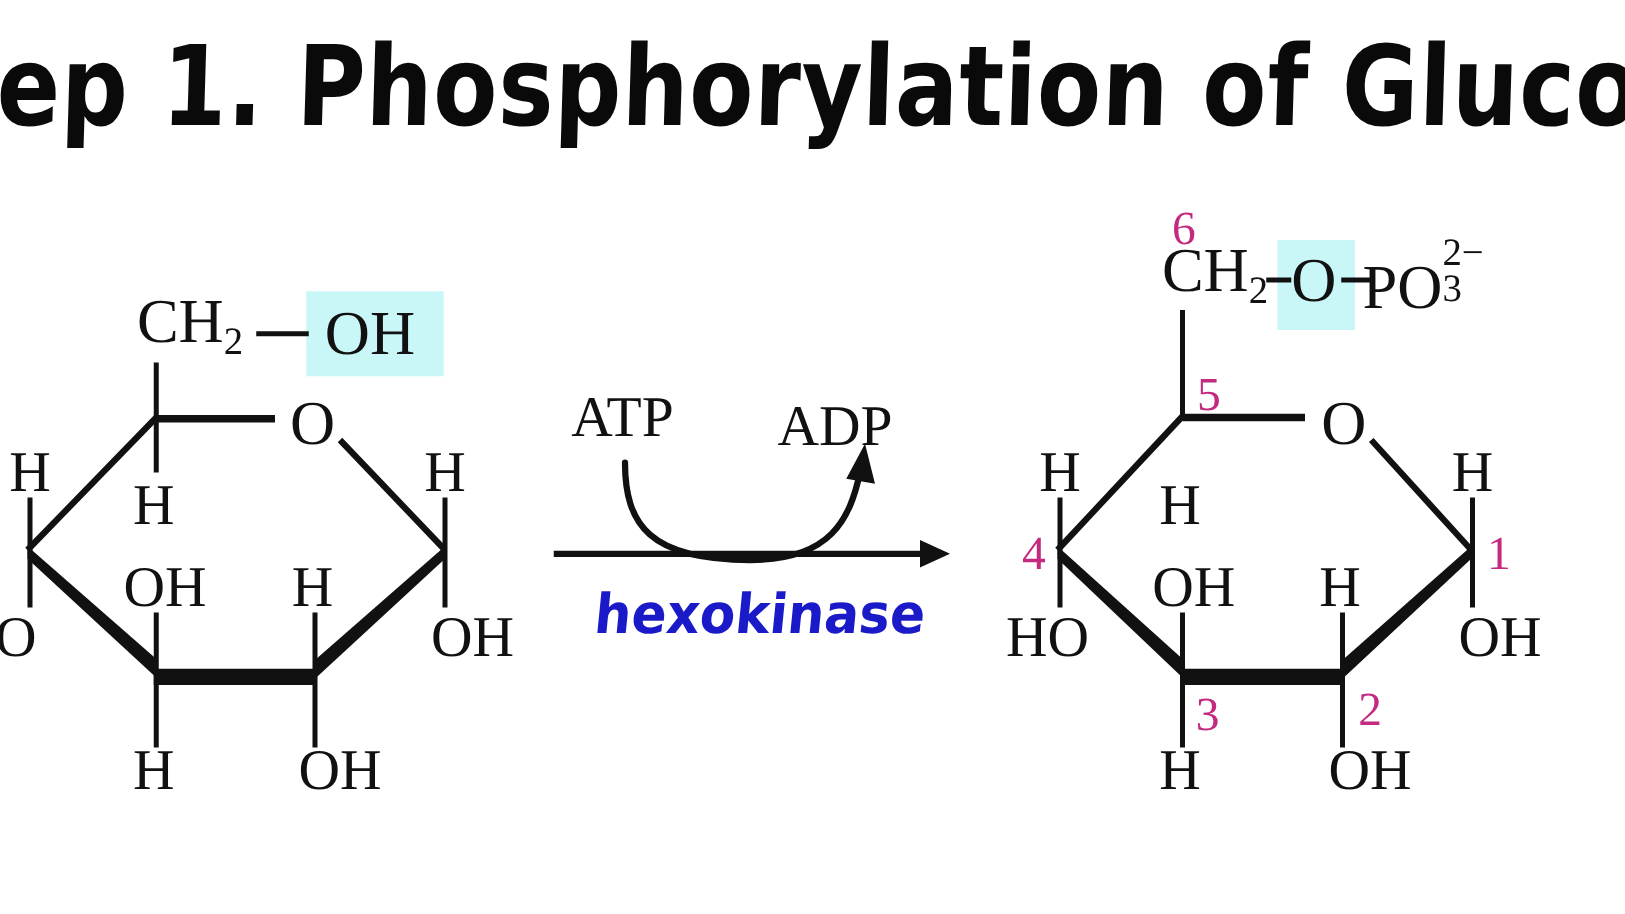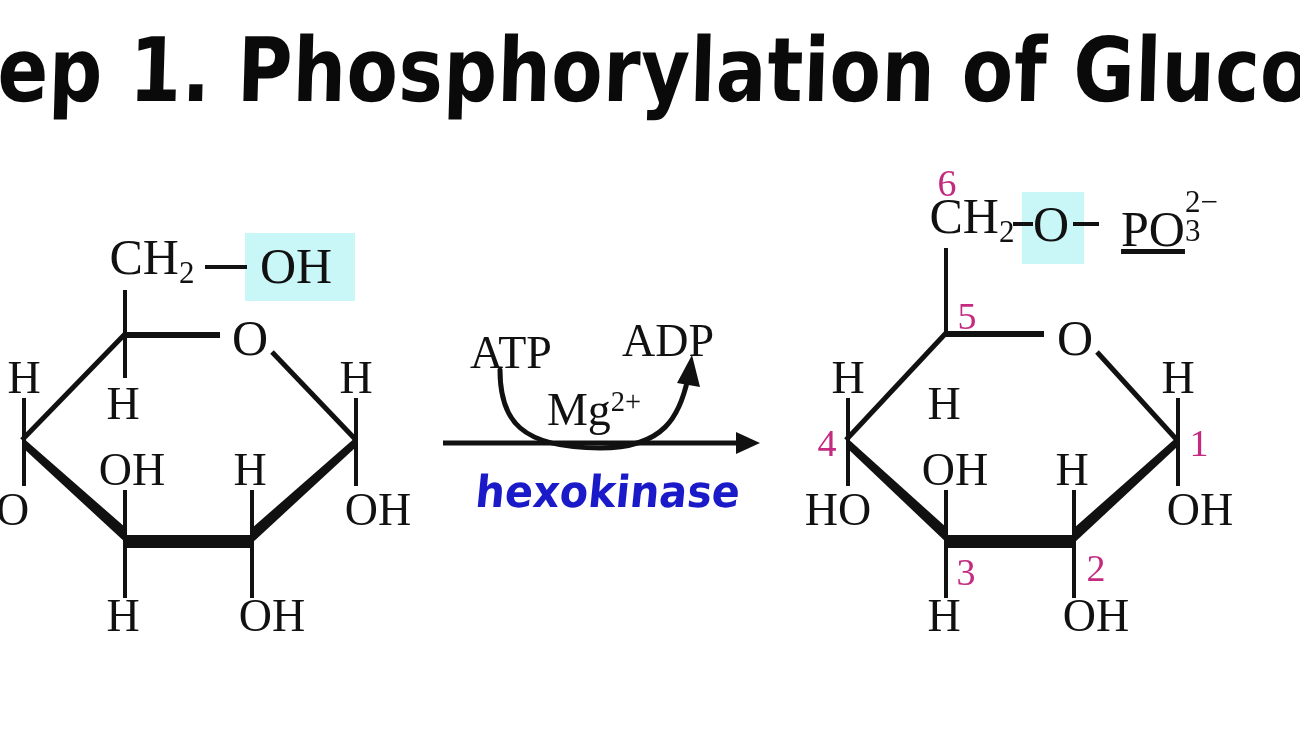--- a/index.html
+++ b/index.html
@@ -190,21 +190,21 @@
   <div class="hl" style="left:1022px; top:192px; width:62px; height:72px;"></div>
 
   <div class="atom big" style="left:972px; top:224px;"><span>CH</span><span class="sub">2</span></div>
 
   <div class="bond hbond" style="left:1013px; top:222px; width:20px;"></div>
 
   <div class="atom big" style="left:1051px; top:224px;">O</div>
 
   <div class="bond hbond" style="left:1073px; top:222px; width:26px;"></div>
 
-  <div class="atom big" style="left:1153px; top:224px;text-decoration:underline;"><span>PO</span><span class="stack"><span class="up">2−</span><span class="dn">3</span></span></div>
+  <div class="atom big" style="left:1122px; top:224px;"><span>PO</span><span class="stack"><span class="up">2−</span><span class="dn">3</span></span></div>
 
   <div class="bond vbond" style="left:944px; top:248px; height:88px;"></div>
 
   <div class="cnum" style="left:967px; top:316px;">5</div>
 
   <div class="bond hbond" style="left:946px; top:331px; width:98px; height:6px;"></div>
 
   <div class="atom big" style="left:1075px; top:338px;">O</div>
 
   <div class="atom" style="left:944px; top:404px;">H</div>
@@ -225,23 +225,22 @@
   <div class="atom" style="left:1096px; top:616px;">OH</div>
 
   <div class="atom" style="left:1178px; top:378px;">H</div>
   <div class="bond vbond" style="left:1176px; top:398px; height:88px;"></div>
   <div class="cnum" style="left:1199px; top:443px;">1</div>
   <div class="atom" style="left:1200px; top:510px;">OH</div>
 
   <div class="bond thickbond" style="left:944px; top:535px; width:130px;"></div>
 
 
-  <div class="rxn-label" style="left:498px; top:353px;margin-left:13px;">ATP</div>
+  <div class="rxn-label" style="left:498px; top:334px;">ATP</div>
   <div class="rxn-label" style="left:668px; top:341px;font-family:Liberation Serif, serif;">ADP</div>
-  <div class="rxn-label" style="left:594px; top:406px;"><span>Mg</span><span class="sup">2+</span></div>
   <div id="enzyme" style="left:608px; top:468px;">hexokinase</div>
 
   <svg class="overlay" viewBox="0 0 1300 731">
 
     <line x1="125" y1="334" x2="22" y2="440" stroke="#111111" stroke-width="5"></line>
 
     <line x1="272" y1="352" x2="356" y2="440" stroke="#111111" stroke-width="5"></line>
 
     <polygon points="22,437 126,528 126,543 22,447" fill="#111111"></polygon>
 

